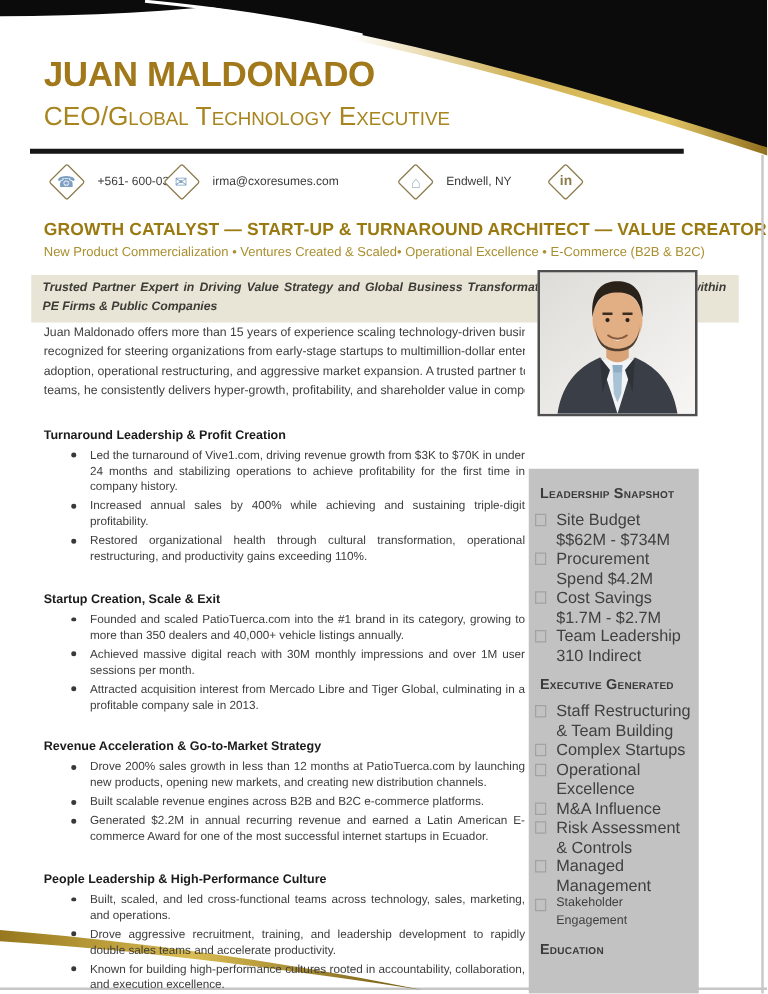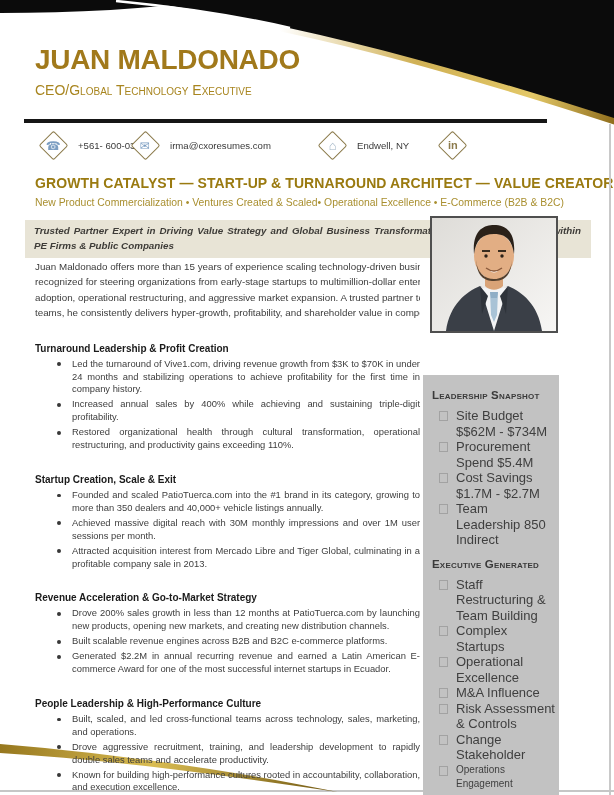--- a/index.html
+++ b/index.html
@@ -11,21 +11,21 @@
   .top-deco { position:absolute; left:0; top:0; z-index:3; pointer-events:none; }
   .bottom-deco { position:absolute; left:0; top:735px; z-index:1; pointer-events:none; }
   .pg-r { position:absolute; left:609px; top:124px; width:1.5px; height:671px; background:#c9c9c9; }
   .pg-b { position:absolute; left:0; top:790px; width:614px; height:1.5px; background:#c6c6c6; }
   
   .name {
     position:absolute; left:35px; top:44px; font-size:28px; font-weight:bold;
     letter-spacing:-0.3px; color:#A1791B; z-index:4; white-space:nowrap;
   }
   .role {
-    position:absolute; left:35px; top:82px; font-size:14px; font-variant:small-caps;
+    position:absolute; left:35px; top:82px; font-size:21px; font-variant:small-caps;
     color:#A8851F; z-index:4; white-space:nowrap;
   }
   .rule { position:absolute; left:24px; top:119px; width:523px; height:4px; background:#161616; }
   
   .ci { position:absolute; top:129px; height:32px; display:flex; align-items:center; gap:10px;
         font-size:9.6px; color:#3a3a3a; z-index:2; white-space:nowrap; }
   .ci1 { left:38px; } .ci2 { left:130px; } .ci3 { left:317px; } .ci4 { left:437px; }
   .dwrap { width:30px; height:30px; display:flex; align-items:center; justify-content:center; flex:0 0 auto; }
   .diamond { width:19px; height:19px; border:1.5px solid #8C7B4C; border-radius:2px;
              transform:rotate(45deg); display:flex; align-items:center; justify-content:center; background:#fff; }
@@ -55,21 +55,21 @@
   .content li::before { content:""; position:absolute; left:22px; top:4.6px; width:3.8px; height:3.8px;
                         border-radius:50%; background:#383838; }
   
   .photo { position:absolute; left:430px; top:216px; width:124px; height:113px;
            border:2px solid #4F4F4F; background:#ffffff; z-index:5; }
   
   .sidebar { position:absolute; left:423px; top:375px; width:136px; height:420px; background:#C2C2C2;
              box-sizing:border-box; padding:14px 4px 0 22px; z-index:2; }
   .sidebar h4 { font-variant:small-caps; font-weight:bold; font-size:11.5px; color:#3A3A3A;
                 letter-spacing:0.2px; margin:0 0 7px -13px; }
-  .sb-list { list-style:none; margin:0 0 10px 11px; padding:0; }
+  .sb-list { list-style:none; margin:0 0 10px 0; padding:0; }
   .sb-list li { position:relative; font-size:13px; line-height:15.5px; color:#3F3F3F; }
   .sb-list li::before { content:""; position:absolute; left:-17px; top:3px; width:7px; height:8px;
                         border:1px solid #A2A2A2; background:transparent; }
   .sb-small { font-size:10px !important; line-height:14px !important; }
 </style>
 </head>
 <body>
 
 <div class="page">
 
@@ -196,33 +196,33 @@
       <circle cx="70" cy="38" r="1.7" fill="#2C2118"></circle>
       <path d="M56,51 Q62,56 68,51 Q62,58 56,51 Z" fill="#FFFFFF"></path>
       <path d="M54,50 Q62,56 70,50" stroke="#8A5A3C" stroke-width="1.4" fill="none"></path>
     </svg>
   </div>
 
   <aside class="sidebar">
     <h4>Leadership Snapshot</h4>
     <ul class="sb-list">
       <li>Site Budget $$62M - $734M</li>
-      <li>Procurement Spend $5.4M</li>
+      <li>Procurement Spend $4.2M</li>
       <li>Cost Savings $1.7M - $2.7M</li>
-      <li>Team Leadership 850 Indirect</li>
+      <li>Team Leadership 310 Indirect</li>
     </ul>
     <h4>Executive Generated</h4>
     <ul class="sb-list">
       <li>Staff Restructuring &amp; Team Building</li>
       <li>Complex Startups</li>
       <li>Operational Excellence</li>
       <li>M&amp;A Influence</li>
       <li>Risk Assessment &amp; Controls</li>
-      <li>Change Stakeholder</li>
-      <li class="sb-small">Operations Engagement</li>
+      <li>Managed Management</li>
+      <li class="sb-small">Stakeholder Engagement</li>
     </ul>
     <h4>Education</h4>
   </aside>
 
   <svg class="bottom-deco" width="614" height="60" viewBox="0 0 614 60">
     <defs>
       <linearGradient id="goldBot" gradientUnits="userSpaceOnUse" x1="0" y1="30" x2="340" y2="50">
         <stop offset="0" stop-color="#97781F"></stop>
         <stop offset="0.45" stop-color="#D9BC52"></stop>
         <stop offset="1" stop-color="#6E5511"></stop>

